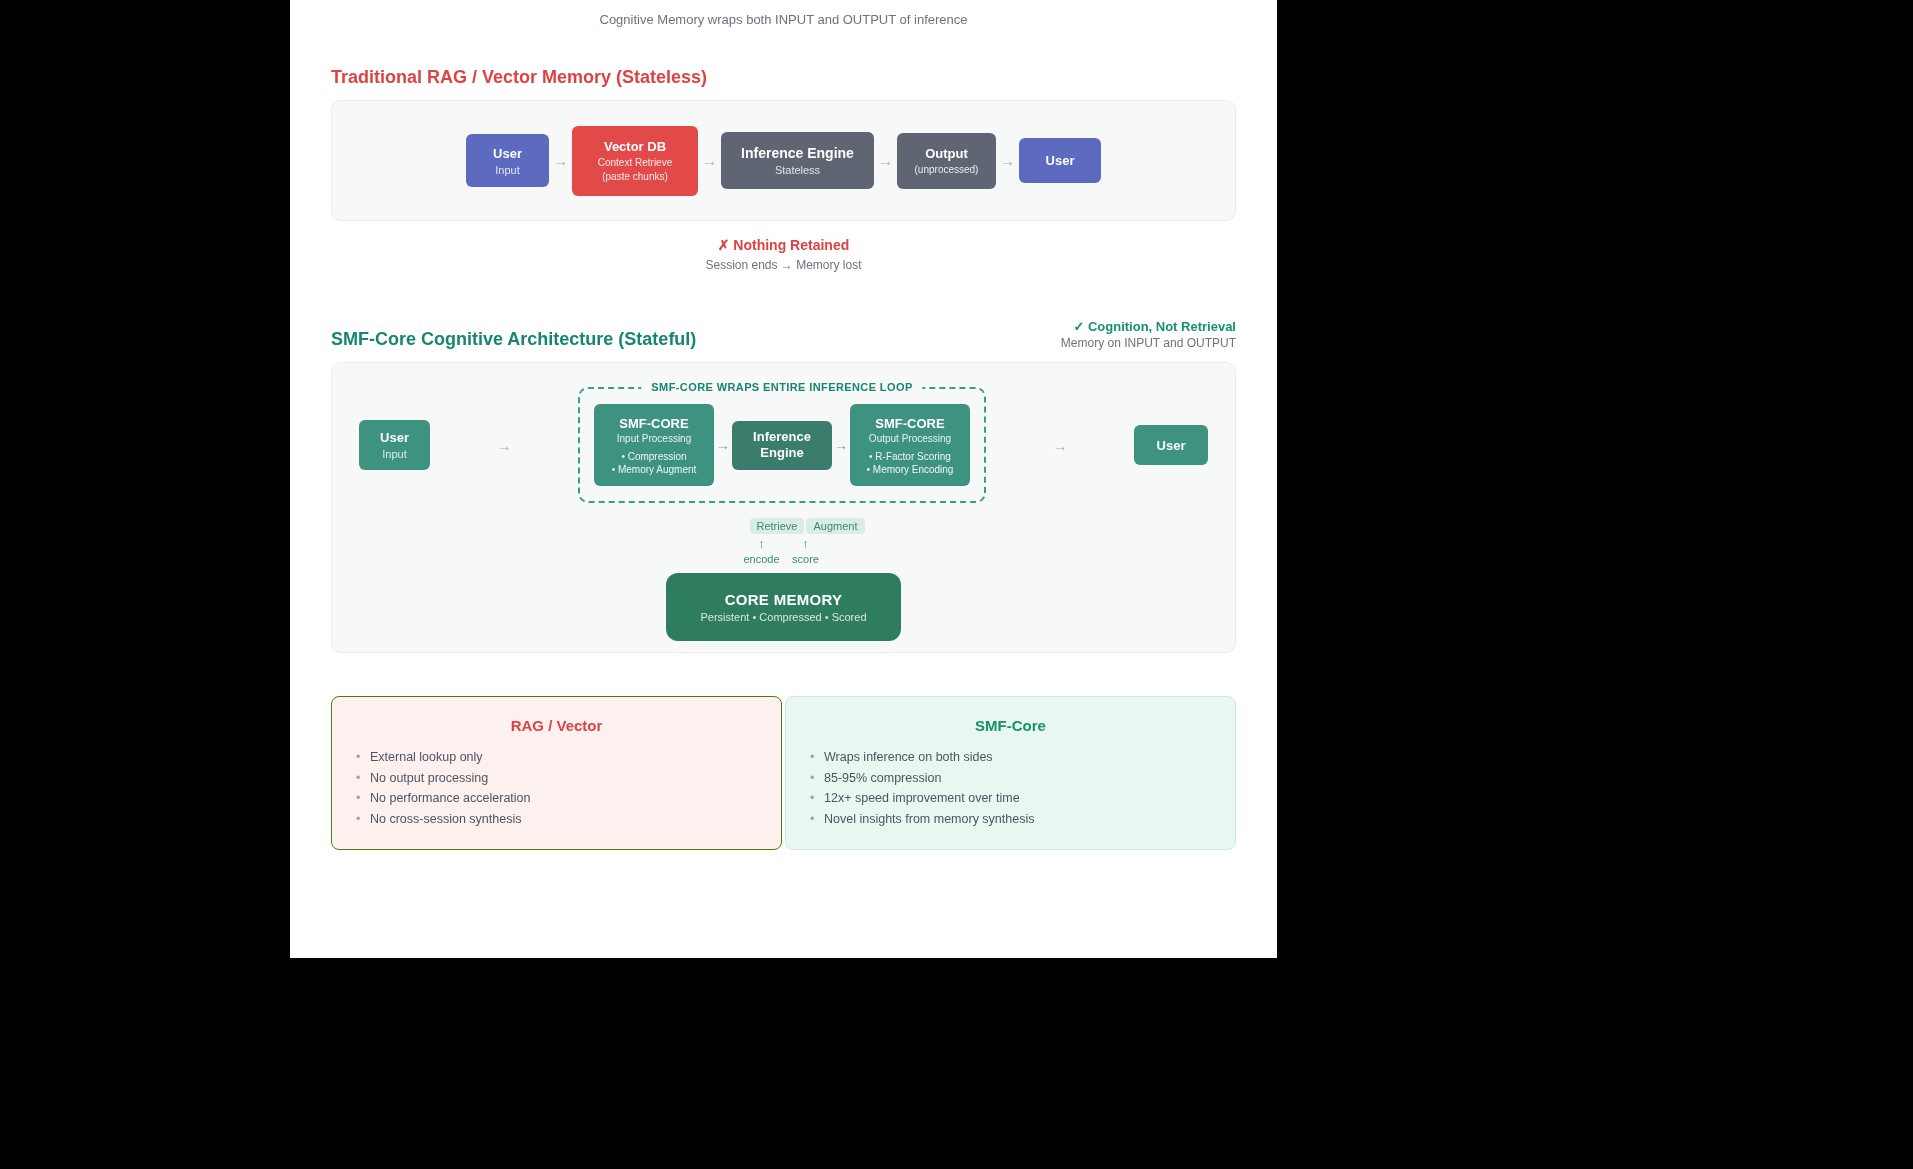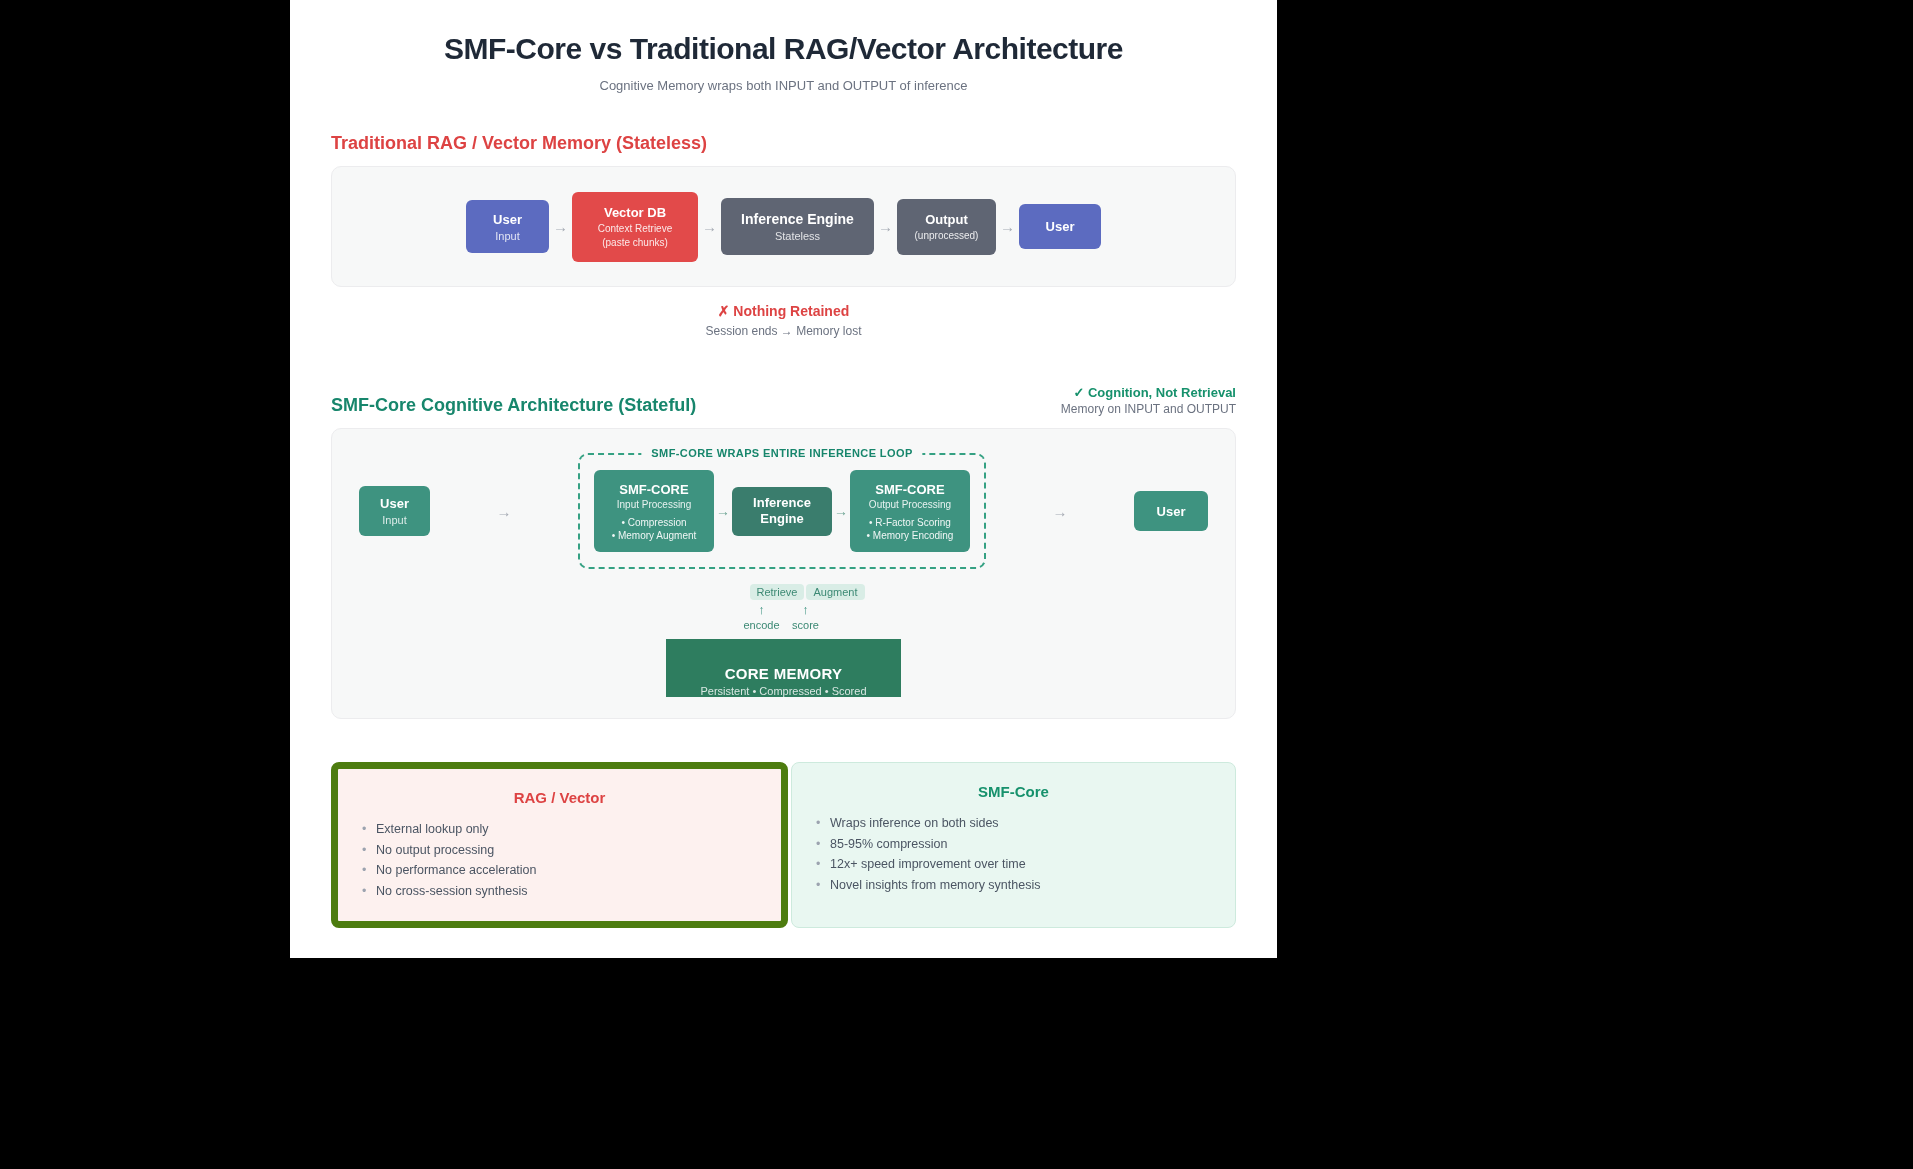--- a/index.html
+++ b/index.html
@@ -96,48 +96,47 @@
     background:var(--pill-bg); color:var(--pill-text); font-size:11px;
     padding:2px 7px; border-radius:4px;
   }
   .up-arrow-row, .flow-label-row { display:flex; }
   .up-arrow-row { margin-top:3px; }
   .up-arrow { width:44px; text-align:center; color:var(--box-teal);
     font-size:13px; line-height:1.1; }
   .flow-label { width:44px; text-align:center; color:var(--pill-text);
     font-size:11px; margin-top:2px; }
   .core-memory {
-    margin-top:8px; width:235px; height:58px; border-radius:0;justify-content:flex-end;
+    margin-top:8px; width:235px; height:68px; border-radius:12px;
   }
   .core-memory .box-title { font-size:15px; letter-spacing:0.3px; }
 
   .cards-row { margin:43px 41px 0; display:flex; gap:3px; }
   .card {
     flex:1; border-radius:8px; min-height:154px; padding:20px 24px 20px;
   }
-  .card-rag { background:var(--card-red-bg); border:7px solid #4d7c0f; }
+  .card-rag { background:var(--card-red-bg); border:1px solid #4d7c0f; }
   .card-smf { background:var(--card-teal-bg); border:1px solid #cdeadd; }
   .card-title { text-align:center; font-size:15px; font-weight:bold; }
   .card-rag .card-title { color:var(--accent-red); }
   .card-smf .card-title { color:#16916c; }
   .card ul { list-style:none; margin-top:13px; }
   .card li {
     font-size:12.5px; color:#4b5563; line-height:20.5px; padding-left:14px;
     position:relative;
   }
   .card li::before {
     content:"•"; position:absolute; left:0; color:#9ca3af;
   }
 </style>
 </head>
 <body>
 
 <div class="page">
 
-  <h1 class="page-title">SMF-Core vs Traditional RAG/Vector Architecture</h1>
   <div class="page-subtitle">Cognitive Memory wraps both INPUT and OUTPUT of inference</div>
 
   <div class="section">
     <h2 class="section-heading heading-red">Traditional RAG / Vector Memory (Stateless)</h2>
 
     <div class="panel panel-1">
       <div class="flow-row">
 
         <div class="flow-box bg-indigo b-user-in1">
           <div class="box-title">User</div>

